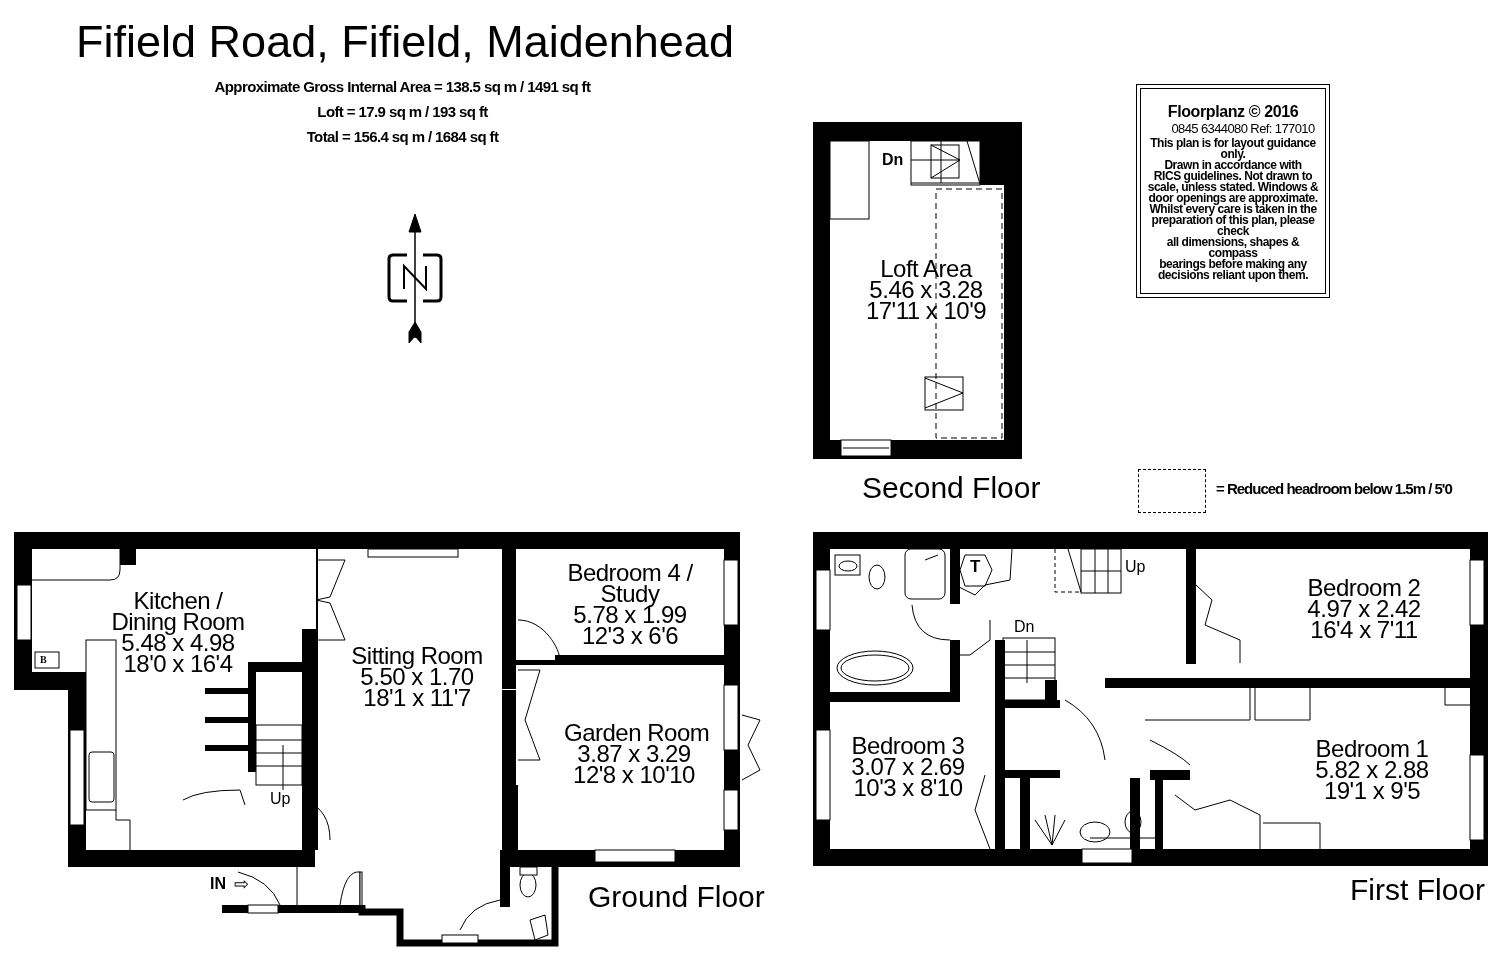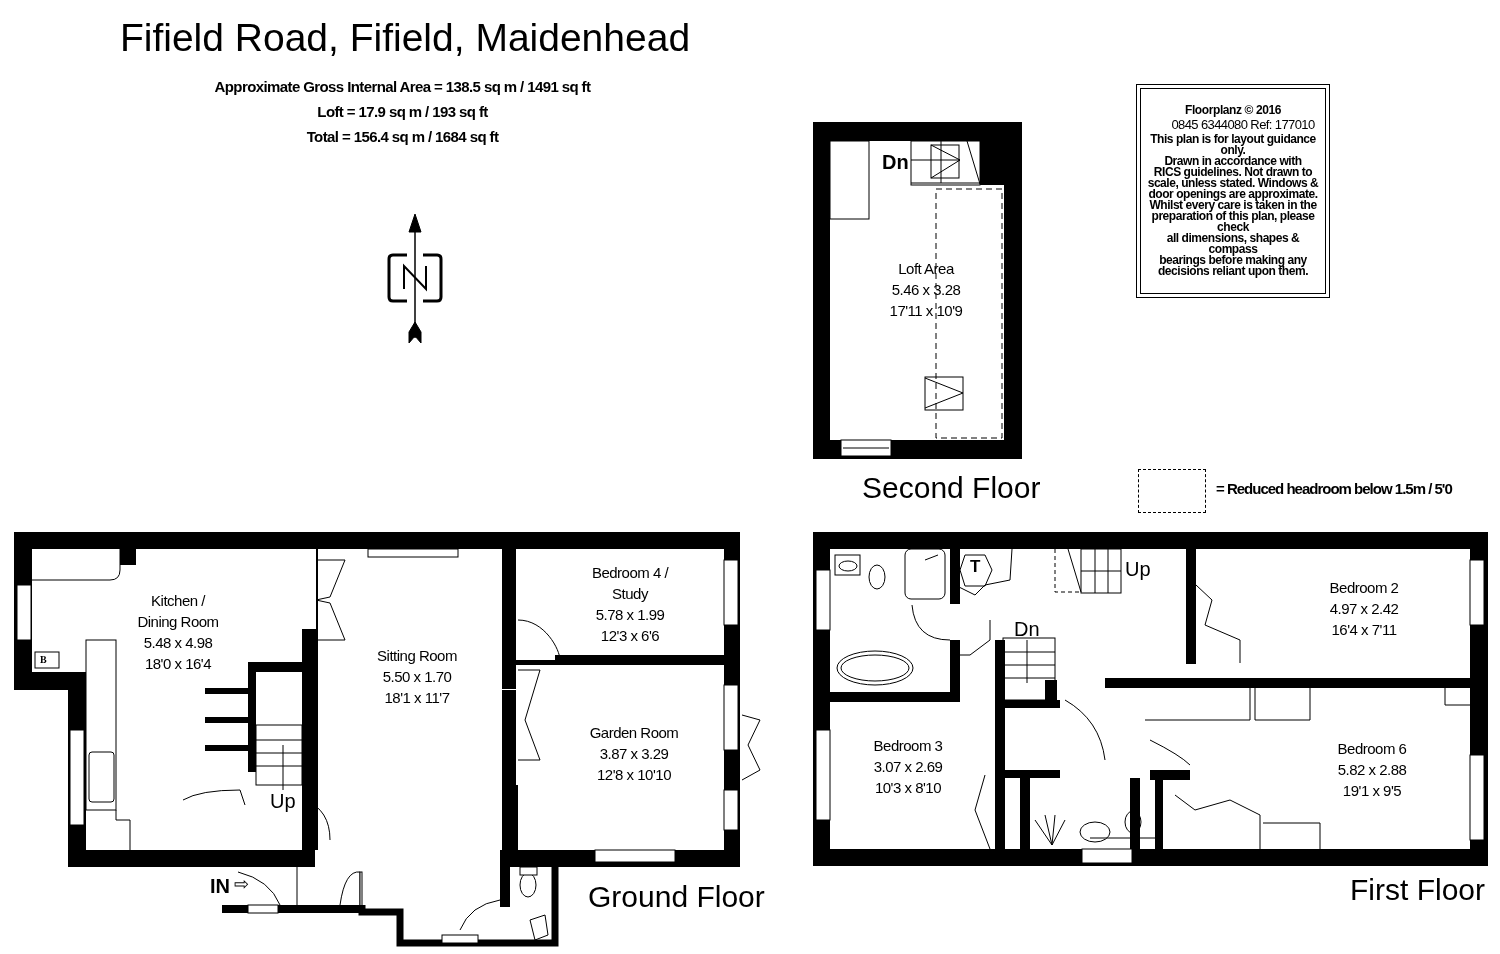--- a/index.html
+++ b/index.html
@@ -1,28 +1,28 @@
 <!DOCTYPE html>
 <html><head>
 <meta charset="utf-8">
 <style>
   html,body{margin:0;padding:0;background:#fff;}
   body{width:1500px;height:954px;position:relative;overflow:hidden;font-family:"Liberation Sans",sans-serif;color:#000;}
   .abs{position:absolute;}
-  .title{left:0;top:16px;width:810px;text-align:center;font-size:39px;}
+  .title{left:0;top:16px;width:810px;text-align:center;font-size:45px;}
   .area{left:0;top:74px;width:805px;text-align:center;font-size:15px;font-weight:bold;line-height:25px;letter-spacing:-0.6px;}
   .area div{white-space:nowrap;}
   .disclaimer{left:1136px;top:84px;width:192px;height:212px;border:1px solid #000;}
   .disclaimer-inner{position:absolute;left:3px;top:3px;right:3px;bottom:3px;border:1px solid #000;text-align:center;}
-  .disc-head{font-size:12px;font-weight:bold;margin-top:14px;letter-spacing:-0.4px;}
+  .disc-head{font-size:16px;font-weight:bold;margin-top:14px;letter-spacing:-0.4px;}
   .disc-ref{font-size:13px;font-weight:normal;letter-spacing:-0.6px;margin-left:20px;}
   .disc-body{font-size:12px;font-weight:bold;line-height:11px;margin-top:2px;letter-spacing:-0.45px;}
   .floor-label{font-size:30px;font-weight:normal;white-space:nowrap;}
-  .room-label{text-align:center;font-size:15px;line-height:21px;white-space:nowrap;letter-spacing:-0.5px;}
-  .small-label{font-size:20px;font-weight:bold;}
+  .room-label{text-align:center;font-size:24px;line-height:21px;white-space:nowrap;letter-spacing:-0.5px;}
+  .small-label{font-size:16px;font-weight:bold;}
   .legend-box{left:1138px;top:469px;width:66px;height:42px;border:1.5px dashed #000;}
   .legend-text{left:1216px;top:480px;font-size:15px;font-weight:bold;letter-spacing:-1px;white-space:nowrap;}
   svg{position:absolute;left:0;top:0;}
 </style>
 </head>
 <body>
 
 <div class="abs title">Fifield Road, Fifield, Maidenhead</div>
 <div class="abs area">
   <div>Approximate Gross Internal Area = 138.5 sq m / 1491 sq ft</div>
@@ -263,17 +263,17 @@
   <div>Bedroom 2</div>
   <div>4.97 x 2.42</div>
   <div>16'4 x 7'11</div>
 </div>
 <div class="abs room-label" style="left:838px;top:735px;width:140px;">
   <div>Bedroom 3</div>
   <div>3.07 x 2.69</div>
   <div>10'3 x 8'10</div>
 </div>
 <div class="abs room-label" style="left:1302px;top:738px;width:140px;">
-  <div>Bedroom 6</div>
+  <div>Bedroom 1</div>
   <div>5.82 x 2.88</div>
   <div>19'1 x 9'5</div>
 </div>
 <div class="abs floor-label" style="left:1350px;top:873px;">First Floor</div>
 
 </body></html>

